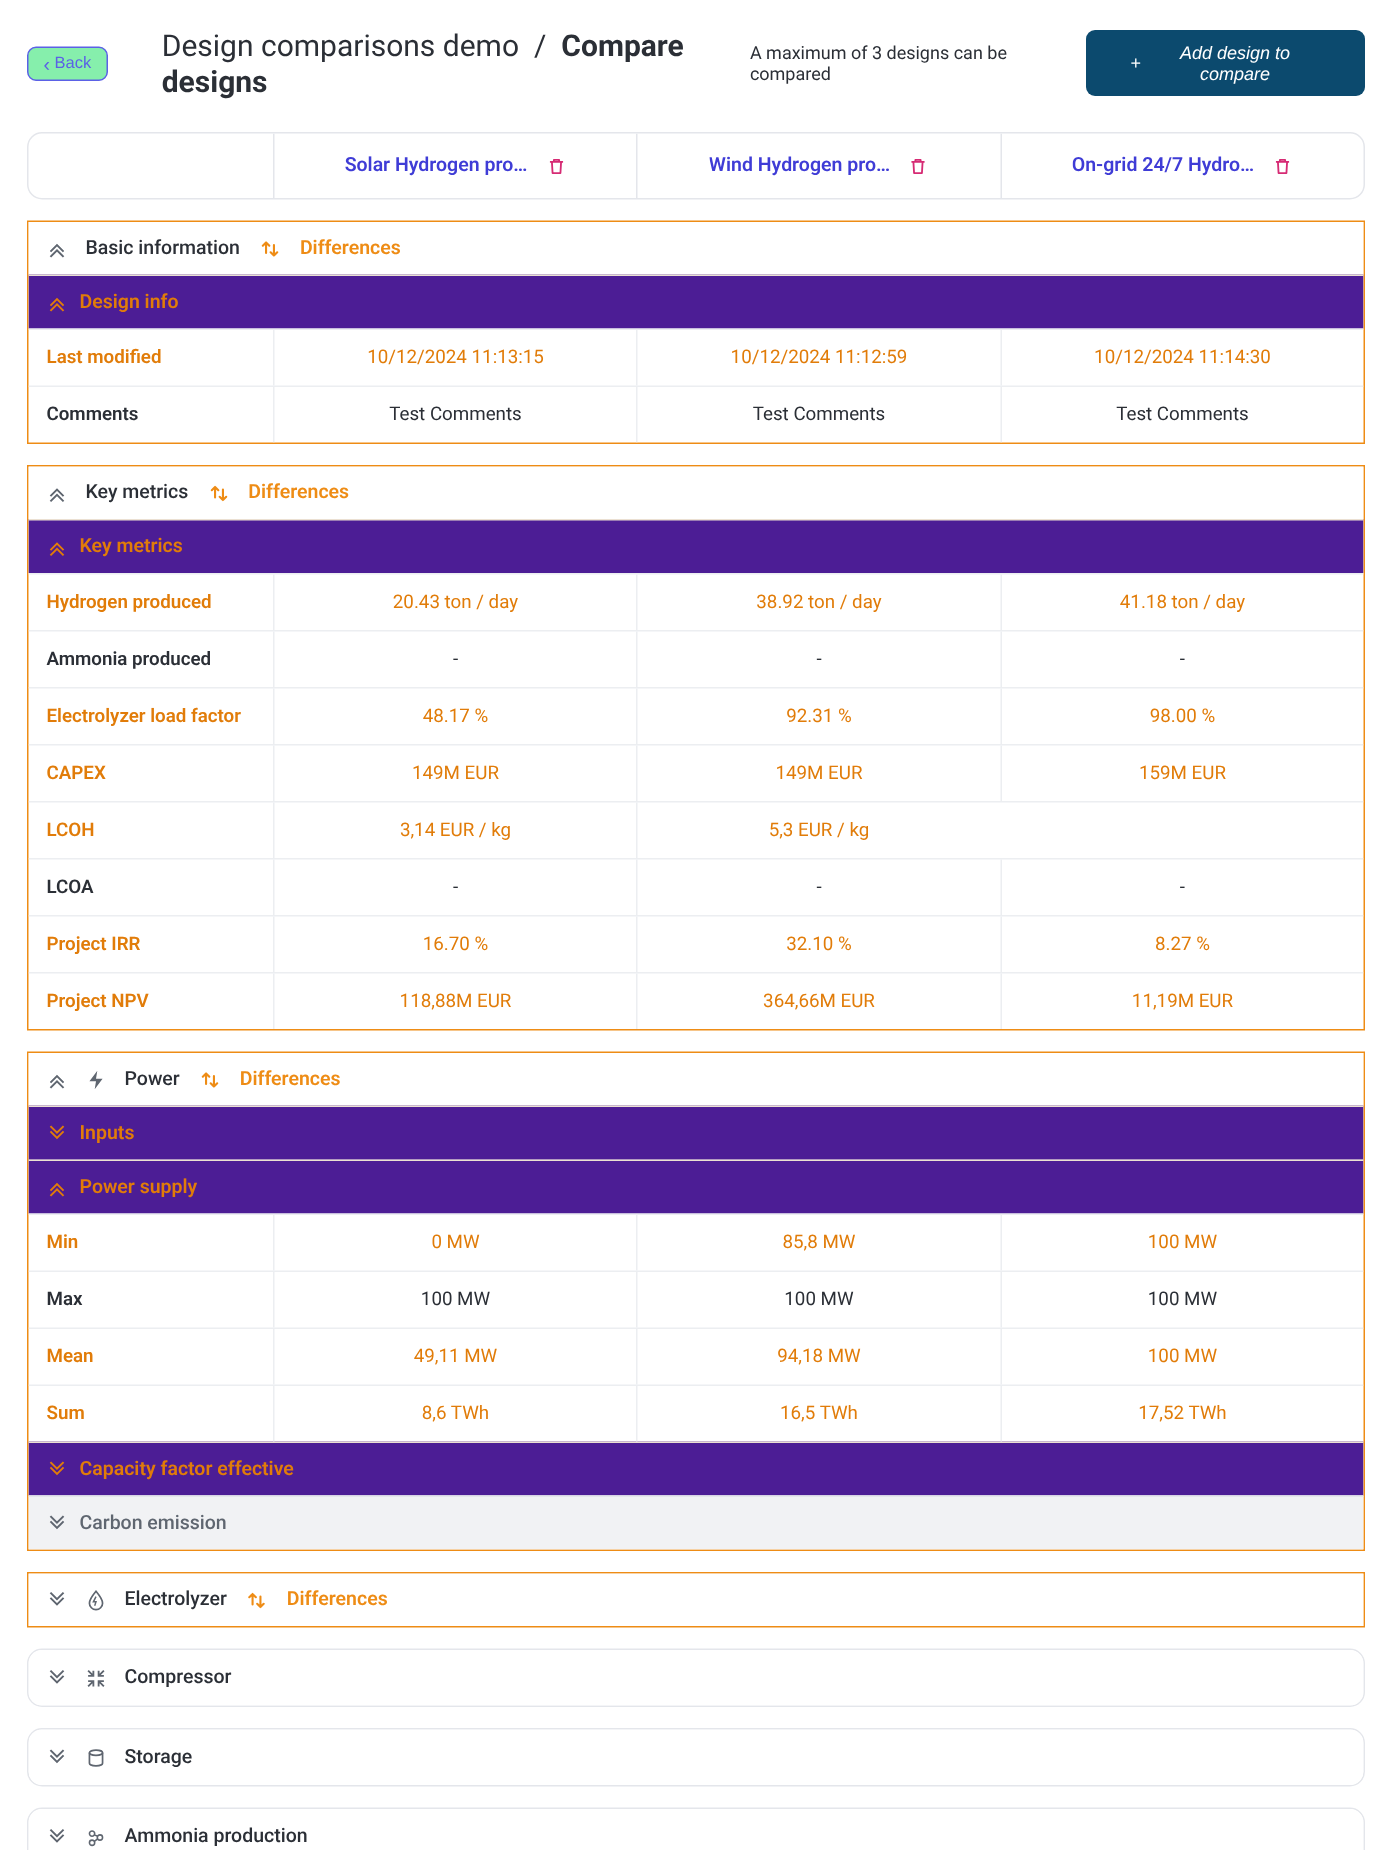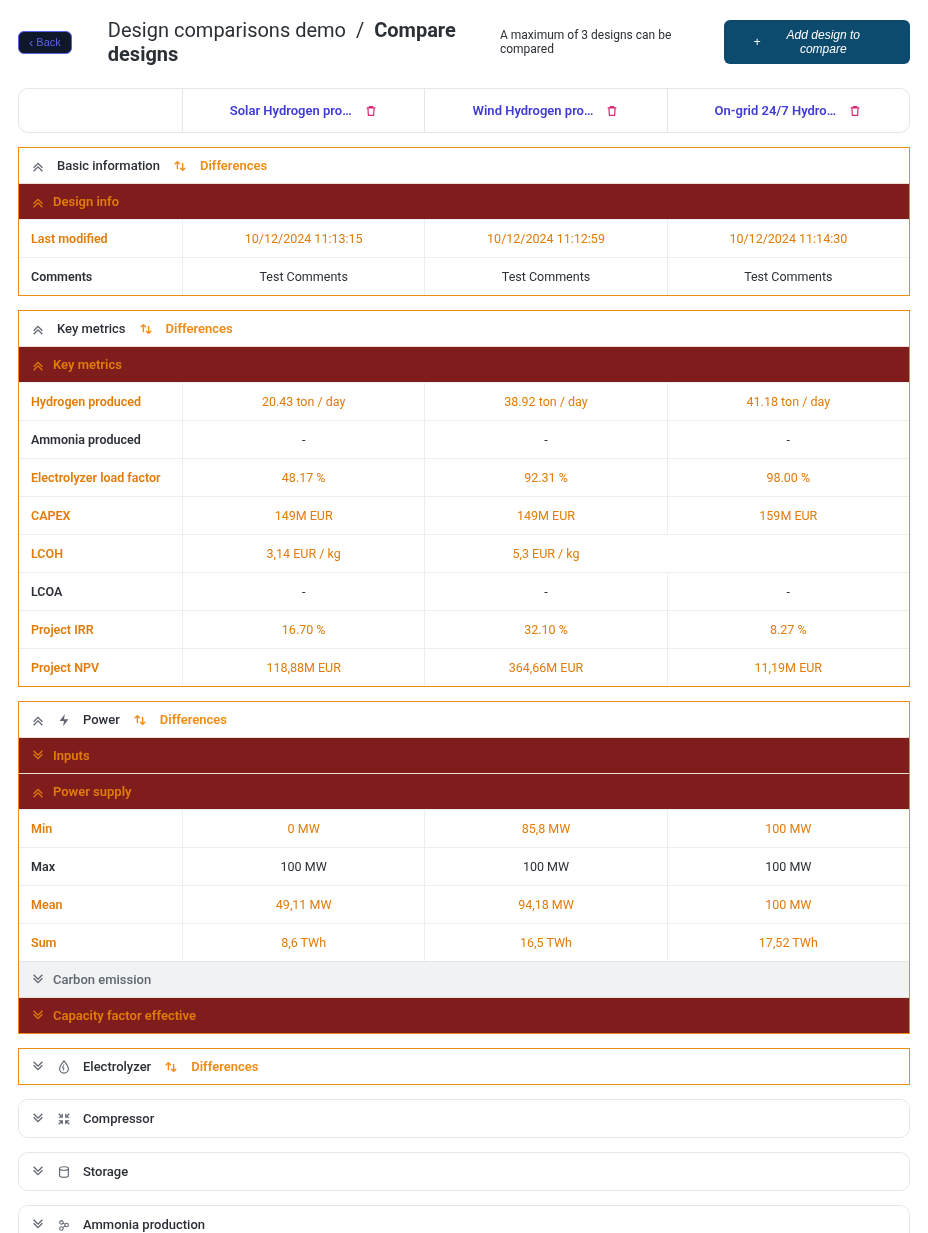--- a/index.html
+++ b/index.html
@@ -17,21 +17,21 @@
     margin-bottom: 22px;
   }
   .header-left {
     display: flex;
     align-items: center;
     gap: 16px;
   }
   .back-btn {
     border: 1px solid #5b61e6;
     color: #5b61e6;
-    background: #0f172a;
+    background: #86efac;
     border-radius: 6px;
     padding: 3px 10px;
     font-size: 11px;
     cursor: pointer;
     display: inline-flex;
     align-items: center;
     gap: 3px;
   }
   .back-btn::before { content: "‹"; font-size: 13px; }
   .breadcrumb {
@@ -128,21 +128,21 @@
     width: 16px;
     height: 14px;
     color: #ee8c15;
     display: inline-flex;
   }
   .diff-icon svg { width: 100%; height: 100%; display: block; }
   .diff-label { color: #ee8c15; font-weight: 600; font-size: 13px; }
 
   
   .subsection-bar {
-    background: #7f1d1d;
+    background: #4c1d95;
     display: flex;
     align-items: center;
     gap: 8px;
     padding: 10px 12px;
     font-size: 13px;
     color: #e17c09;
     font-weight: 600;
     border-top: 1px solid #ebe0d2;
   }
   .subsection-bar.gray {
@@ -429,35 +429,35 @@
     <div class="val">49,11 MW</div>
     <div class="val">94,18 MW</div>
     <div class="val">100 MW</div>
   </div>
   <div class="row diff">
     <div class="label">Sum</div>
     <div class="val">8,6 TWh</div>
     <div class="val">16,5 TWh</div>
     <div class="val">17,52 TWh</div>
   </div>
+  <div class="subsection-bar">
+    <span class="collapse-icon">
+        <svg>
+          <use href="#i-collapse-down"></use>
+        </svg>
+      </span>
+    <span>Capacity factor effective</span>
+  </div>
   <div class="subsection-bar gray">
     <span class="collapse-icon">
         <svg>
           <use href="#i-collapse-down"></use>
         </svg>
       </span>
     <span>Carbon emission</span>
-  </div>
-  <div class="subsection-bar">
-    <span class="collapse-icon">
-        <svg>
-          <use href="#i-collapse-down"></use>
-        </svg>
-      </span>
-    <span>Capacity factor effective</span>
   </div>
 </div>
 
 <div class="section">
   <div class="section-header">
     <span class="collapse-icon">
         <svg>
           <use href="#i-collapse-down"></use>
         </svg>
       </span>

